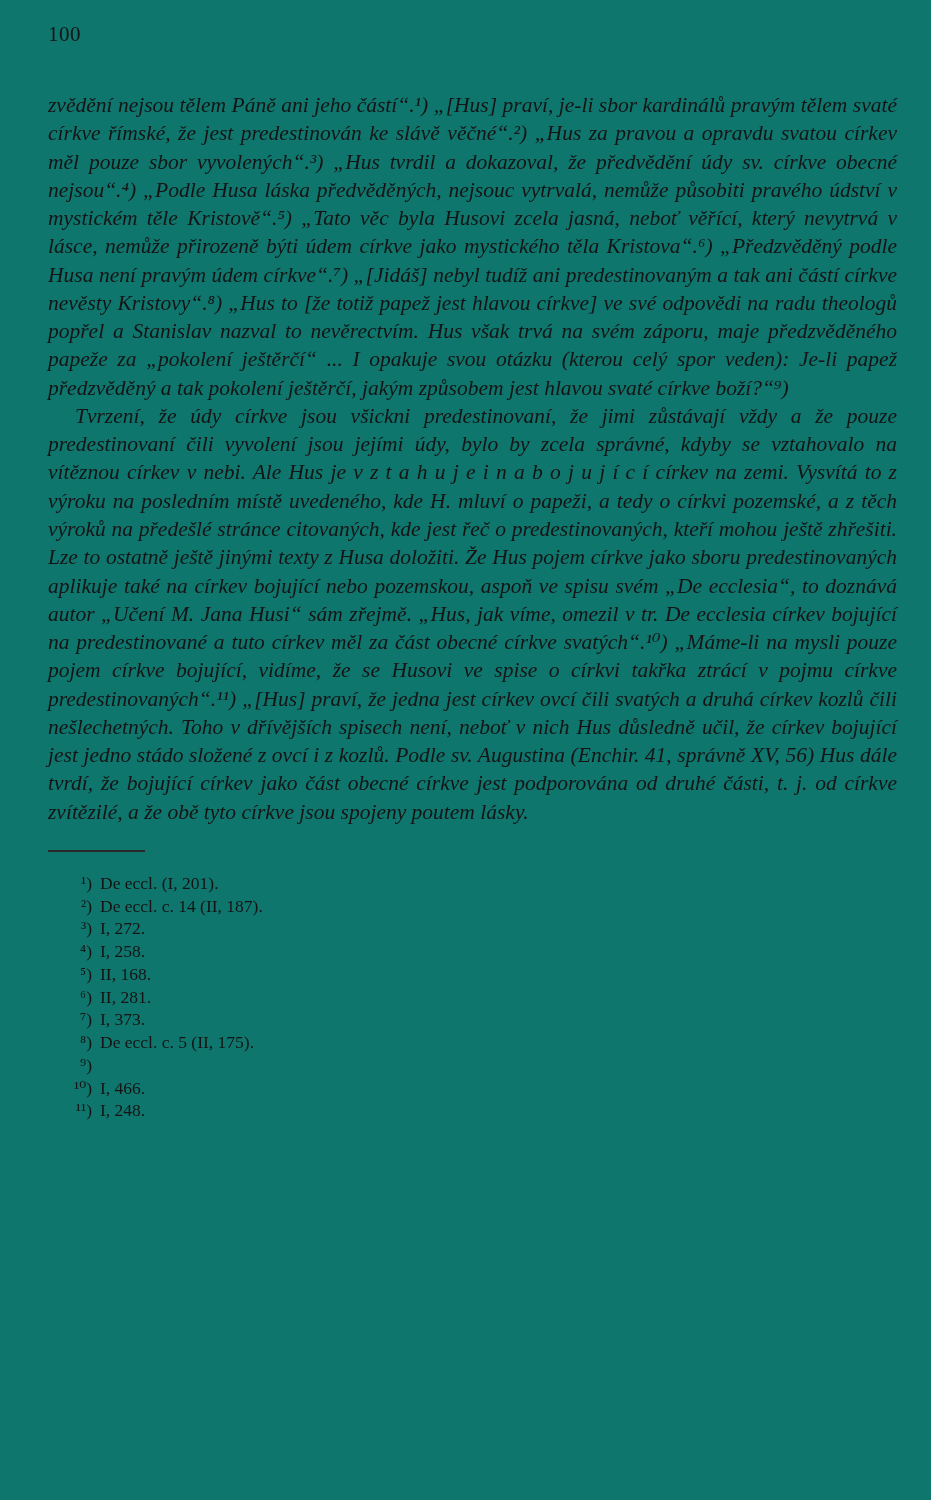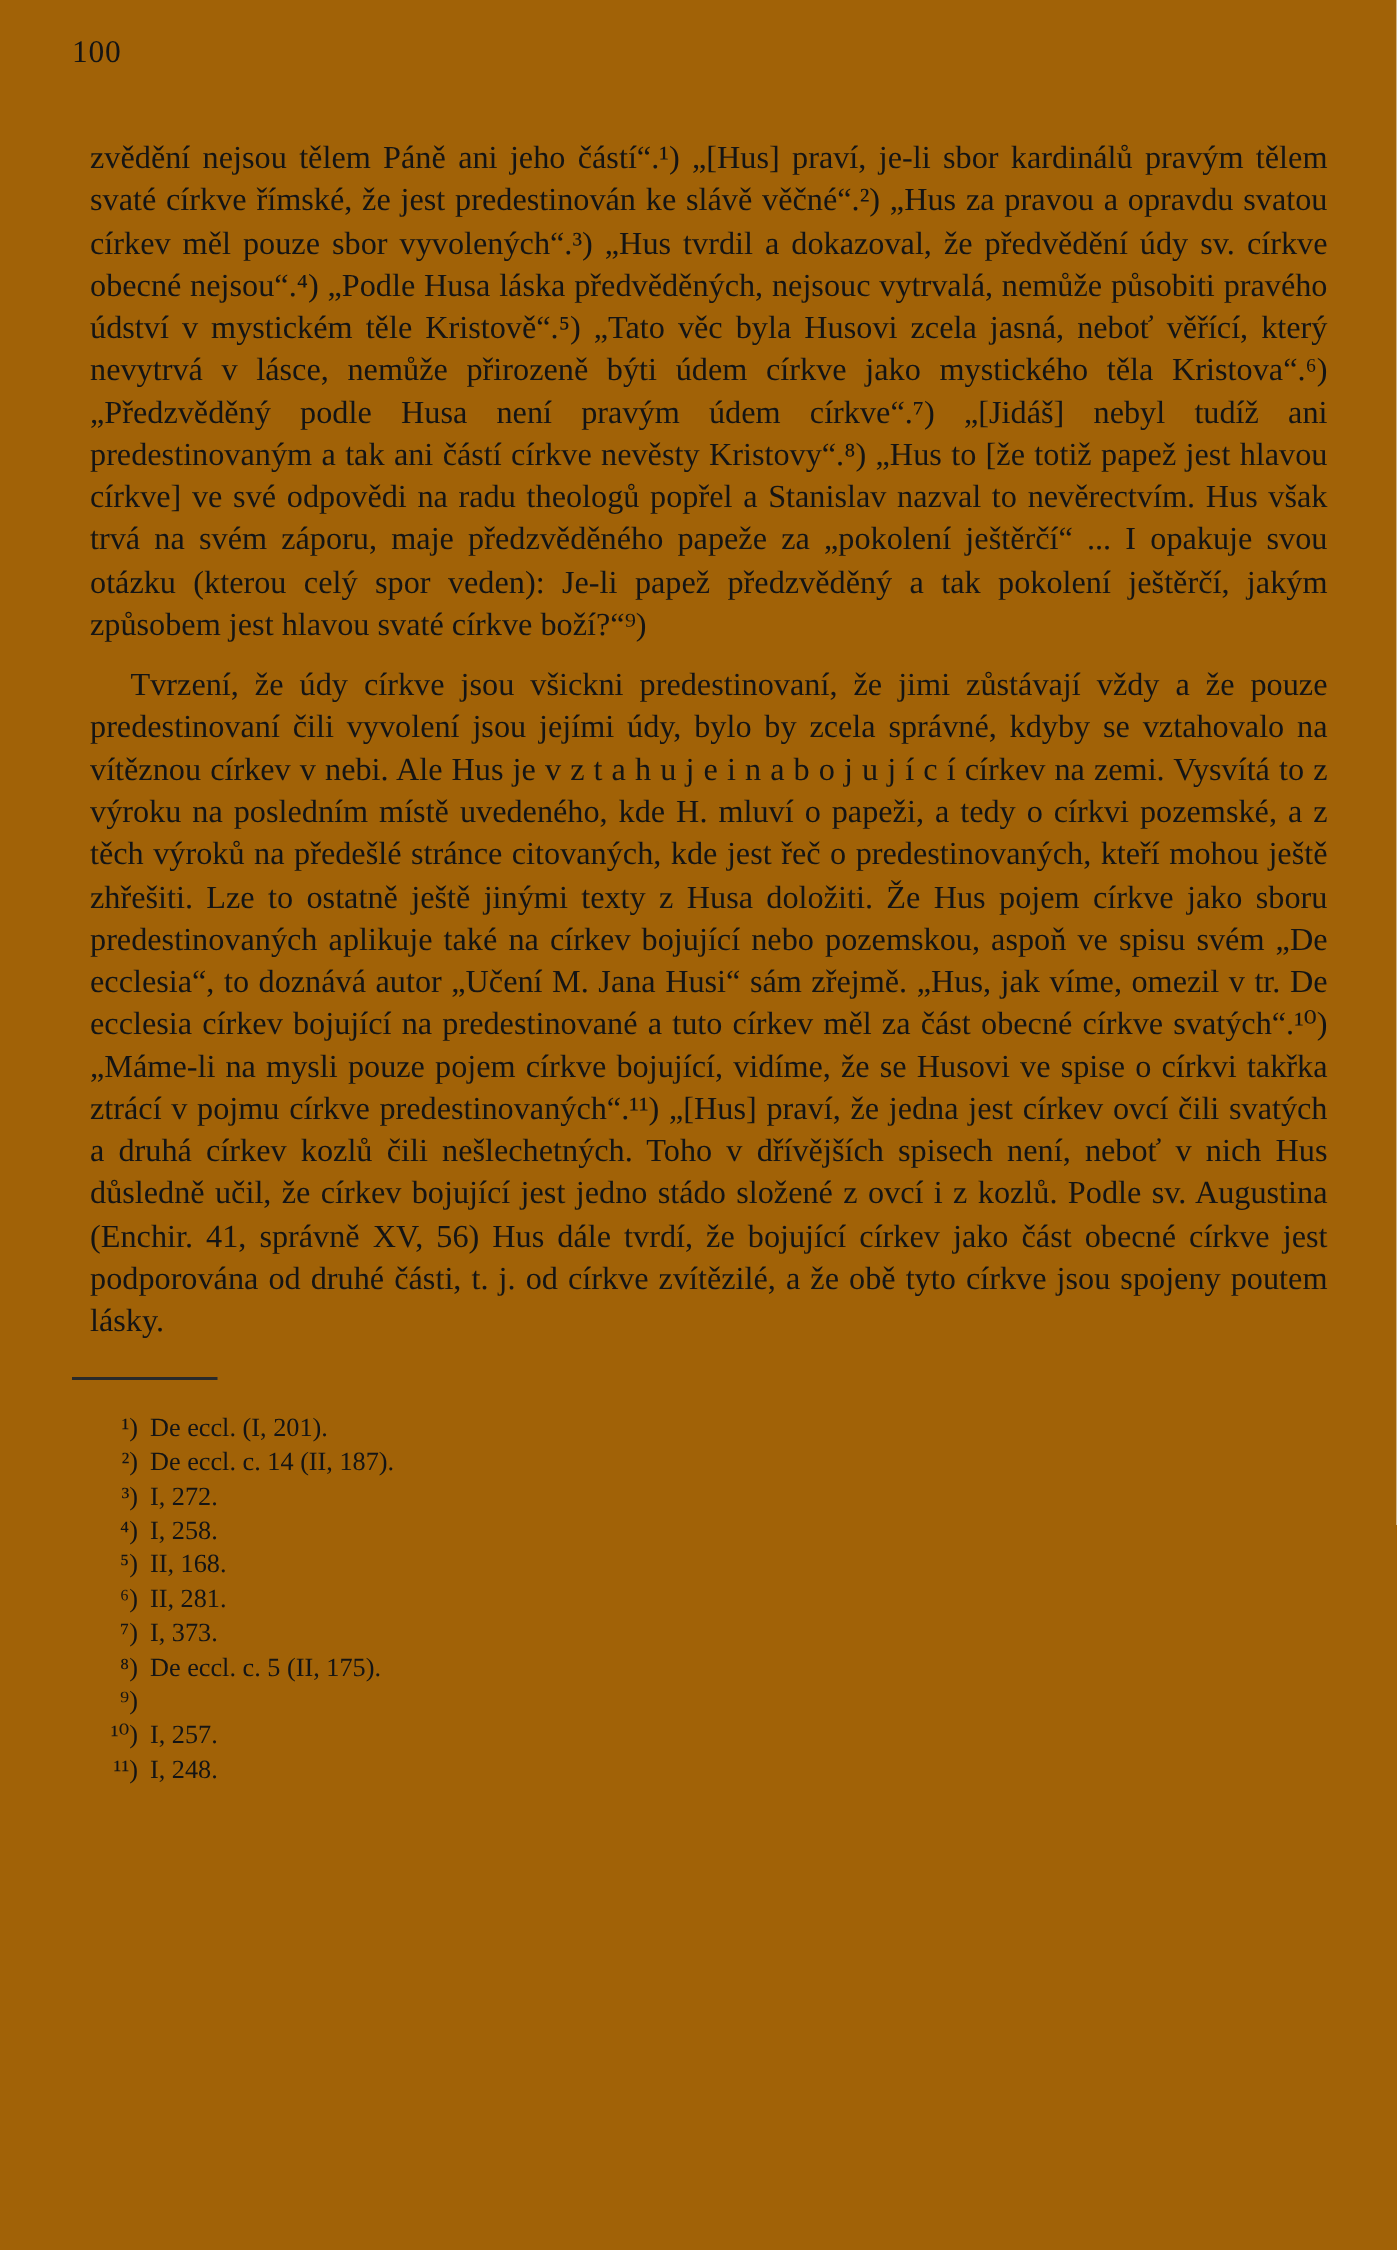--- a/index.html
+++ b/index.html
@@ -6,40 +6,41 @@
   html, body {
     margin: 0;
     padding: 0;
     background: #f4f3ef;
   }
   .page {
     position: relative;
     width: 931px;
     height: 1500px;
     margin: 0 auto;
-    background: #a16207;
+    background: #0f766e;
     color: #141414;
     font-family: "Liberation Serif", "DejaVu Serif", serif;
     box-sizing: border-box;
     padding: 22px 34px 0 48px;
     overflow: hidden;
   }
   .page-number {
     font-size: 21px;
     letter-spacing: 0.5px;
     margin-bottom: 44px;
   }
   .body-text {
     font-size: 21.5px;
     line-height: 1.315;
     text-align: justify;
     text-justify: inter-word;
   }
   .body-text p {
-    margin: 12px;
+    margin: 0;
+    font-style: italic;
   }
   .body-text p.indent {
     text-indent: 27px;
   }
   .footnote-rule {
     width: 97px;
     height: 0;
     border-top: 2px solid #2a2a2a;
     margin: 24px 0 20px 0;
   }
@@ -104,21 +105,21 @@
     </div>
     <div class="footnote">
       <span class="fn-marker">⁸)</span>
       <span class="fn-text">De eccl. c. 5 (II, 175).</span>
     </div>
     <div class="footnote">
       <span class="fn-marker">⁹)</span>
     </div>
     <div class="footnote">
       <span class="fn-marker">¹⁰)</span>
-      <span class="fn-text">I, 257.</span>
+      <span class="fn-text">I, 466.</span>
     </div>
     <div class="footnote">
       <span class="fn-marker">¹¹)</span>
       <span class="fn-text">I, 248.</span>
     </div>
   </div>
 
 </div>
 
 </body></html>

